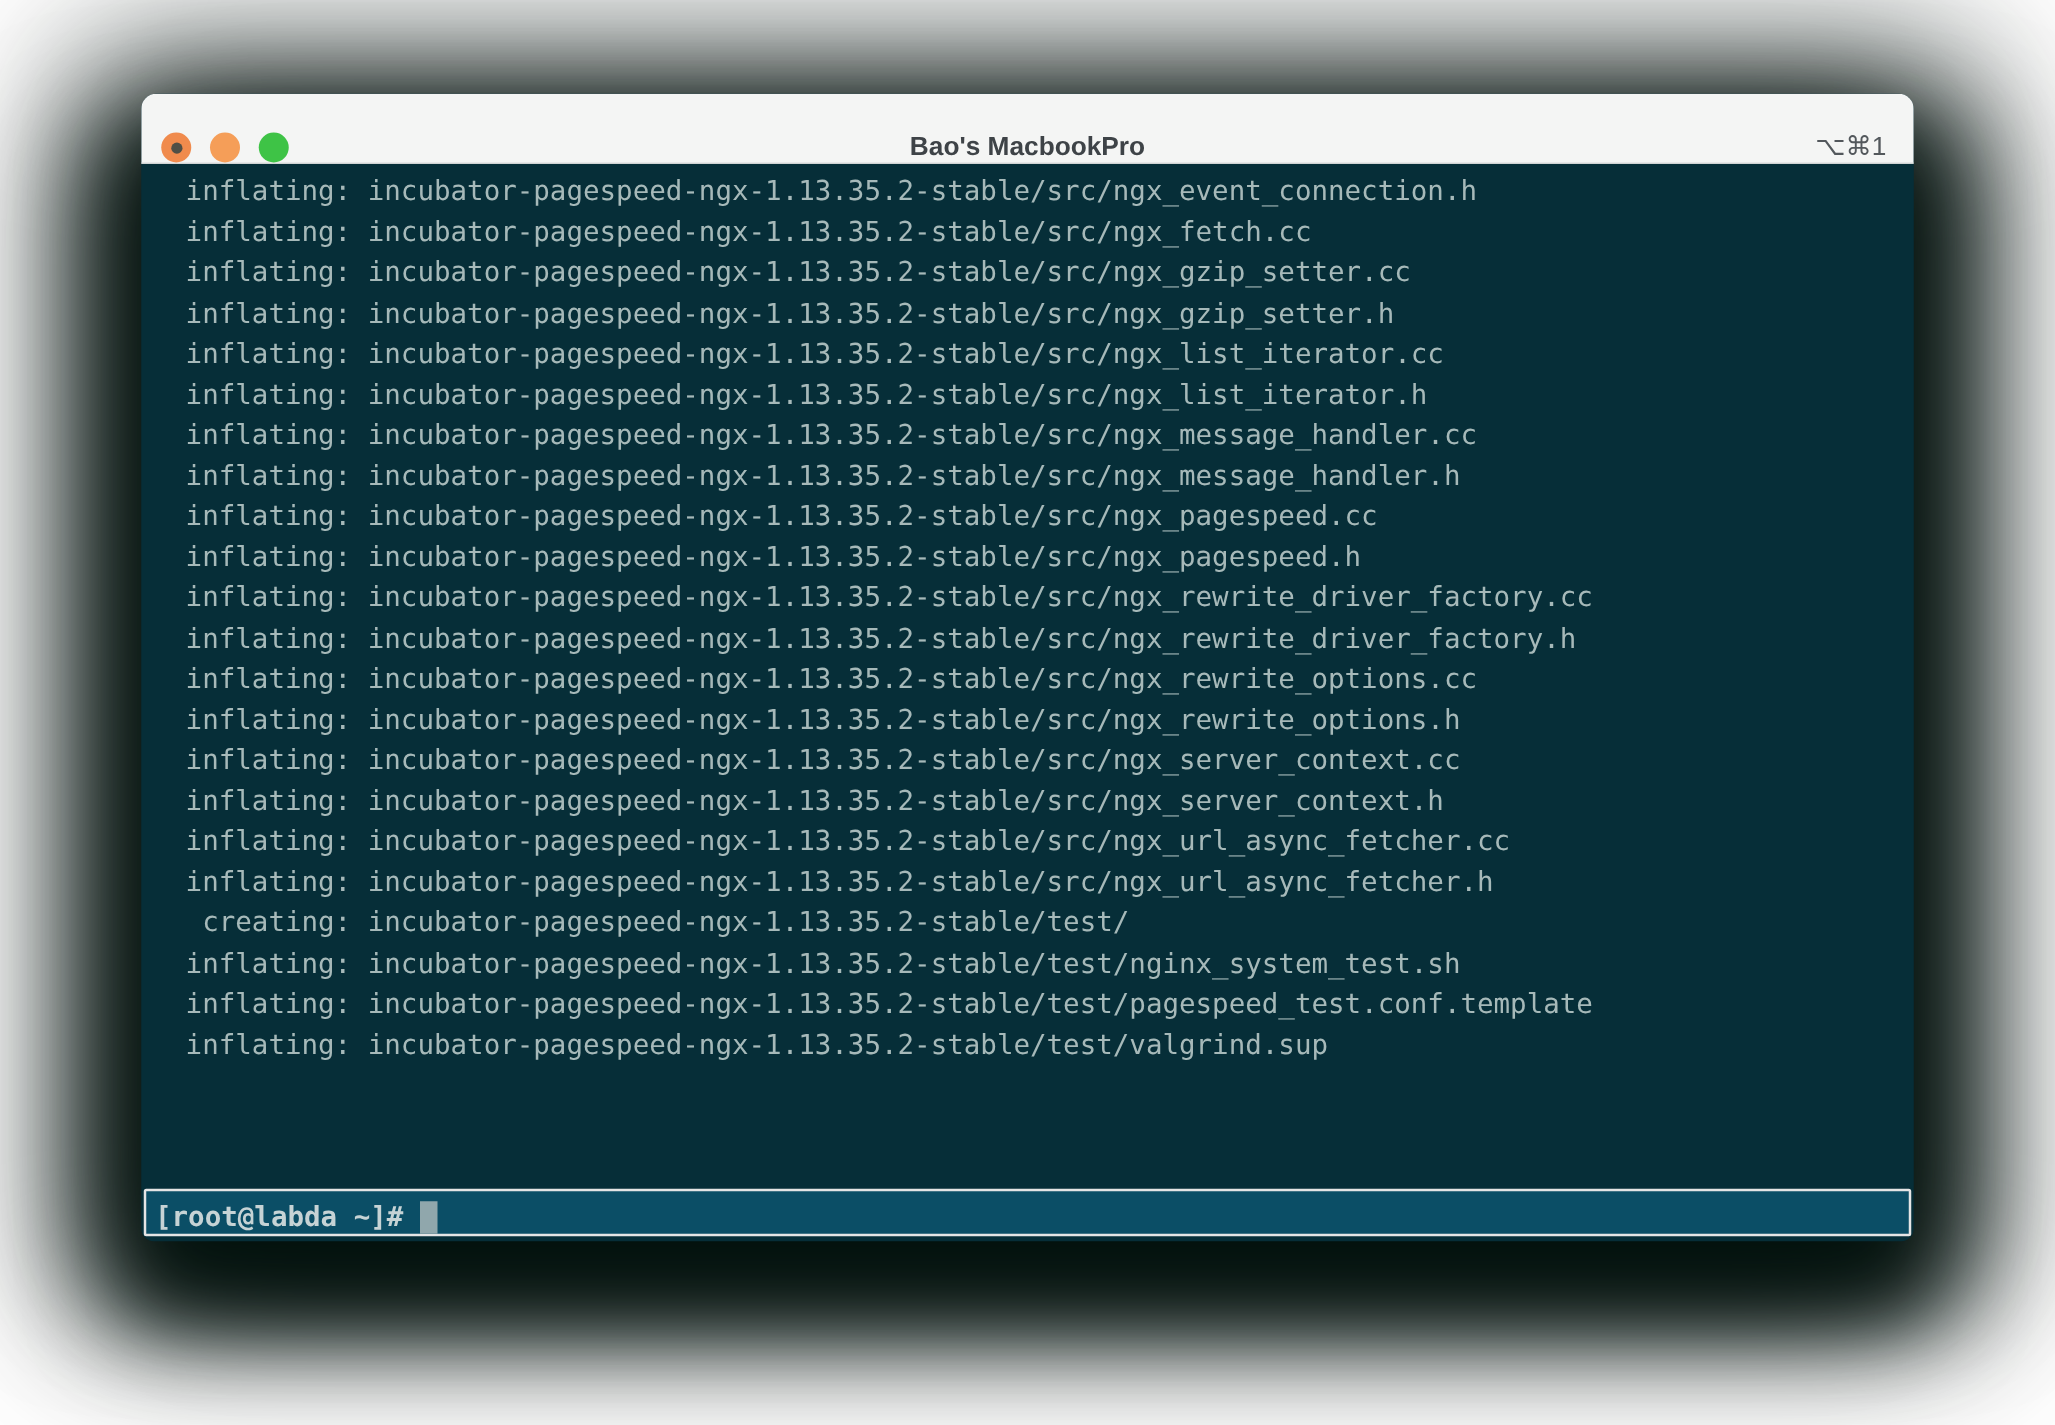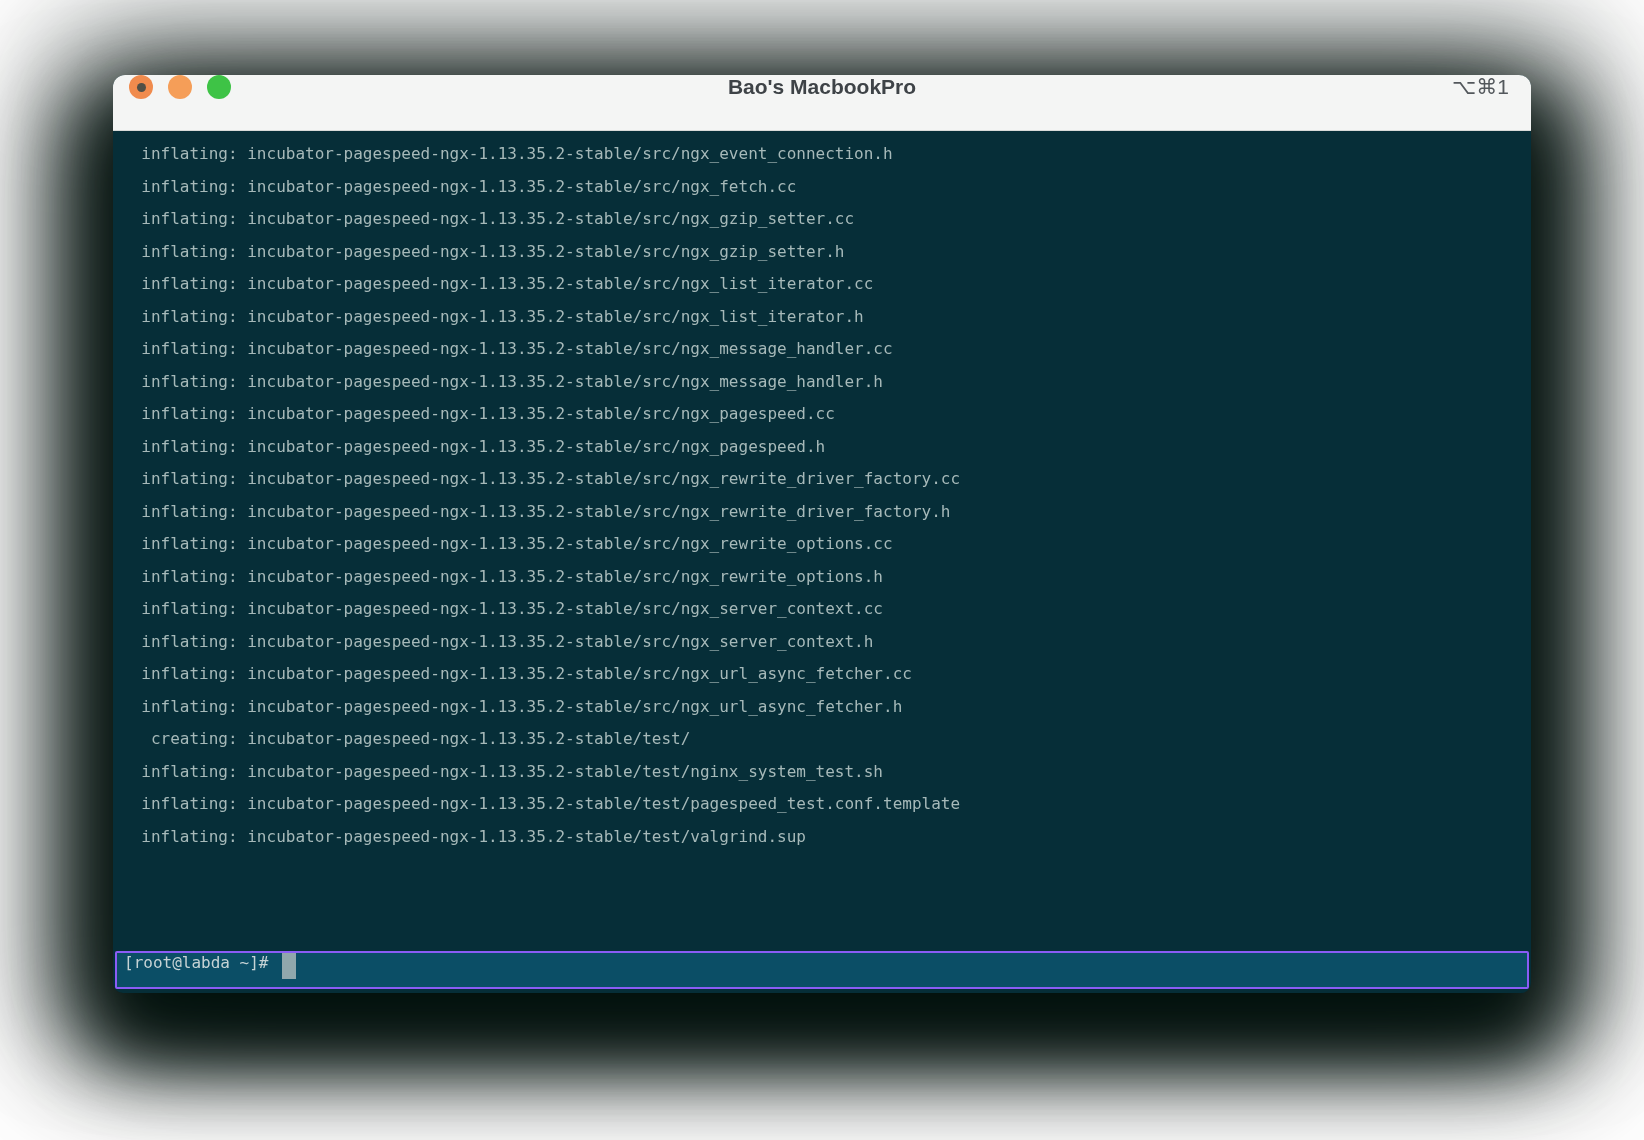--- a/index.html
+++ b/index.html
@@ -18,21 +18,21 @@
       0 18px 120px 48px rgba(2, 16, 12, 0.80),
       -55px 35px 90px 0 rgba(2, 16, 12, 0.55),
       55px 35px 90px 0 rgba(2, 16, 12, 0.55);
   }
 
   .titlebar {
     height: 56px;
     background: #f4f5f4;
     border-bottom: 1px solid #d8dad9;
     display: flex;
-    align-items: flex-start;
+    align-items: flex-end;
     position: relative;
   }
   .lights {
     display: flex;
     align-items: center;
     gap: 15px;
     padding-left: 16px;
   }
   .light {
     width: 24px; height: 24px;
@@ -58,44 +58,45 @@
     right: 22px;
     font-size: 21px;
     color: #53585c;
   }
 
   .screen {
     height: 861px;
     display: flex;
     flex-direction: column;
     font-family: "DejaVu Sans Mono", monospace;
-    font-size: 16px;
+    font-size: 22px;
     color: #a6b9b9;
   }
   .output {
     padding: 7px 0 0 9px;
   }
   .tline {
     white-space: pre;
     height: 32.5px;
     line-height: 32.5px;
   }
   .spacer { flex: 1; }
 
   .prompt-bar {
     margin: 0 2px 3px 2px;
     height: 38px;
     background: #0b4e66;
-    border: 2px solid #8b5cf6;
+    border: 2px solid #e5e5e5;
     border-radius: 2px;
     display: flex;
-    align-items: flex-start;
+    align-items: flex-end;
     padding-left: 7px;
     color: #c6d3d5;
     white-space: pre;
+    font-weight: bold;
   }
   .cursor {
     display: inline-block;
     width: 14px;
     height: 26px;
     margin-left: 13px;
     background: #90a7ac;
   }
 </style>
 </head>

